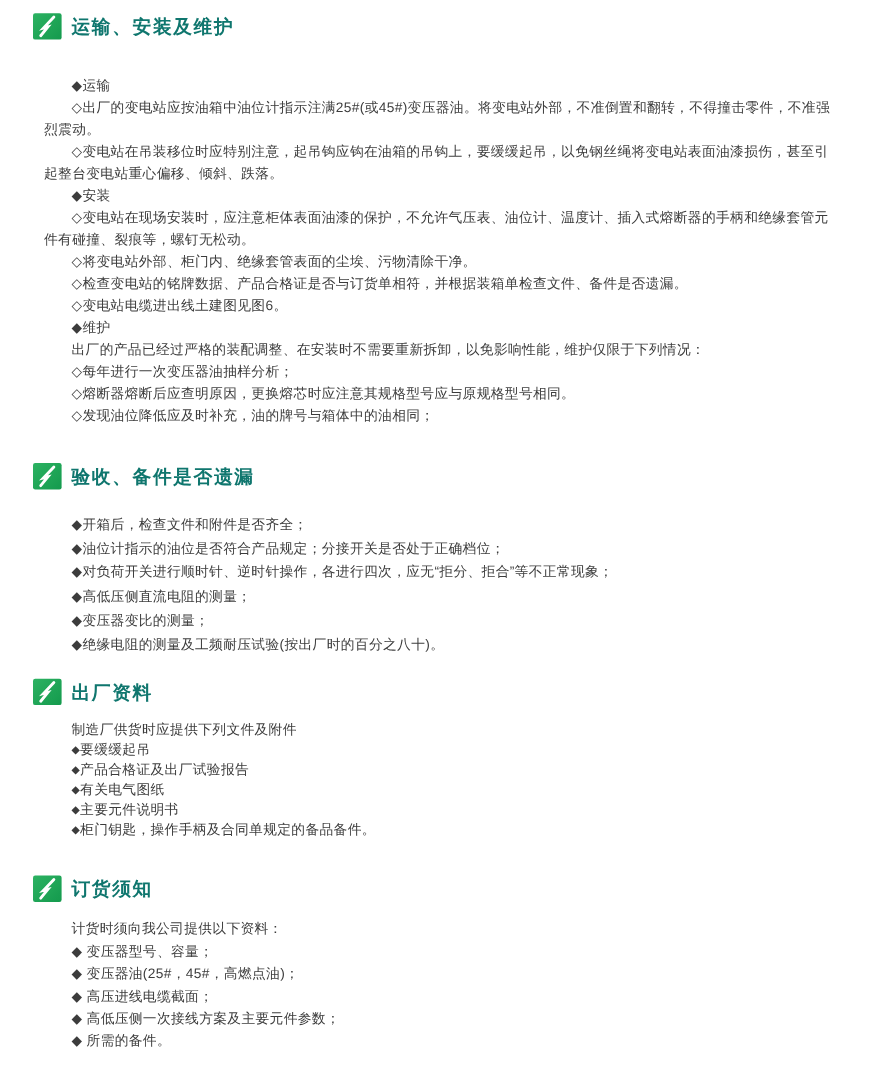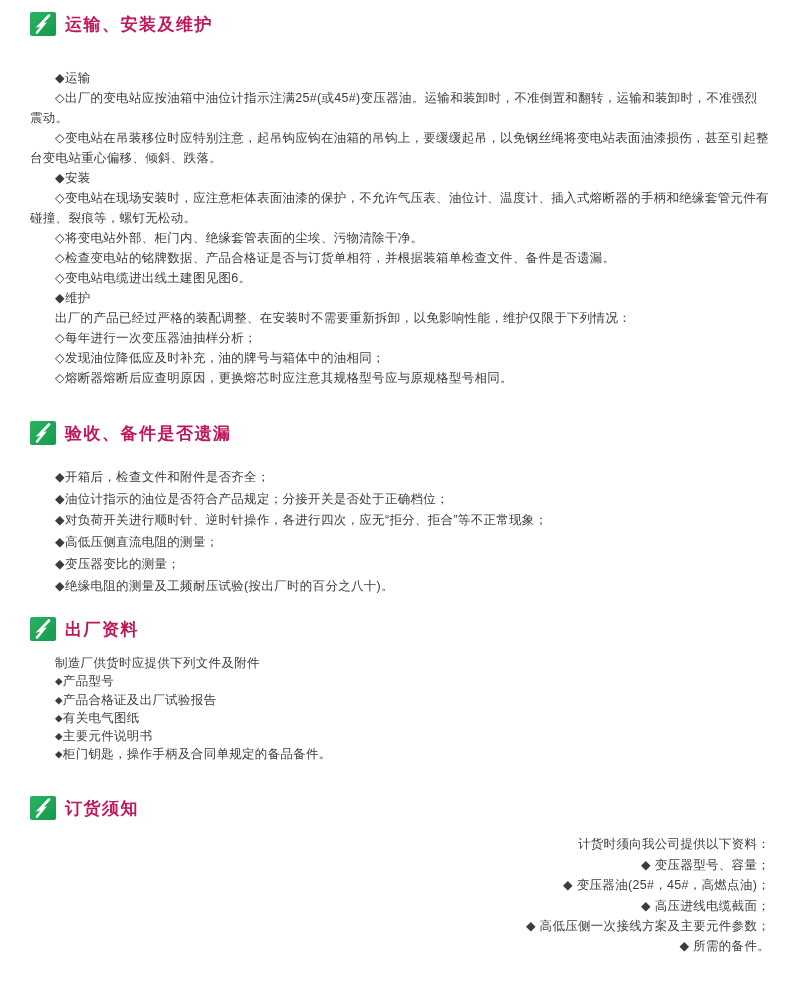--- a/index.html
+++ b/index.html
@@ -32,24 +32,24 @@
     background: linear-gradient(135deg, var(--green-light, #2cb262), var(--green, #149a4d));
     display: flex;
     align-items: center;
     justify-content: center;
   }
   .sec-icon svg { display: block; }
   .sec-title {
     margin: 0;
     font-size: 17px;
     font-weight: bold;
-    color: #be185d;
+    color: #0f766e;
     letter-spacing: 1.5px;
   }
-  .sec-body { margin: 0; }
+  .sec-body { margin: 10px; }
   .sec-body p {
     margin: 0;
     font-size: 12.5px;
     text-indent: 2em;
     color: #3c3c3c;
     letter-spacing: 0.3px;
   }
   
   .s1 { margin-top: 0; }
   .s1 .sec-body { margin-top: 32px; }
@@ -58,50 +58,50 @@
   .s2 { margin-top: 33px; }
   .s2 .sec-body { margin-top: 22px; }
   .s2 .sec-body p { line-height: 21.7px; }
 
   .s3 { margin-top: 20px; font-family: Liberation Mono, monospace; }
   .s3 .sec-body { margin-top: 14px; }
   .s3 .sec-body p { line-height: 18.2px; }
 
   .s4 { margin-top: 32px; }
   .s4 .sec-body { margin-top: 14px; }
-  .s4 .sec-body p { line-height: 20.4px; text-align: right; }
+  .s4 .sec-body p { line-height: 20.4px; }
 </style>
 </head>
 <body>
 
 <div class="page">
 
   <section class="s1">
     <div class="sec-header">
       <span class="sec-icon">
         <svg width="26" height="24" viewBox="0 0 26 24" aria-hidden="true">
           <polyline points="19,3.5 9.5,13.5 13.5,12.5 7,20.5" fill="none" stroke="#ffffff" stroke-width="2.6" stroke-linecap="round" stroke-linejoin="miter"></polyline>
         </svg>
       </span>
       <h2 class="sec-title">运输、安装及维护</h2>
     </div>
     <div class="sec-body">
         <p>◆运输</p>
-        <p>◇出厂的变电站应按油箱中油位计指示注满25#(或45#)变压器油。运输和装卸时，不准倒置和翻转，运输和装卸时，不准强烈震动。</p>
+        <p>◇出厂的变电站应按油箱中油位计指示注满25#(或45#)变压器油。将变电站外部，不准倒置和翻转，不得撞击零件，不准强烈震动。</p>
         <p>◇变电站在吊装移位时应特别注意，起吊钩应钩在油箱的吊钩上，要缓缓起吊，以免钢丝绳将变电站表面油漆损伤，甚至引起整台变电站重心偏移、倾斜、跌落。</p>
         <p>◆安装</p>
         <p>◇变电站在现场安装时，应注意柜体表面油漆的保护，不允许气压表、油位计、温度计、插入式熔断器的手柄和绝缘套管元件有碰撞、裂痕等，螺钉无松动。</p>
         <p>◇将变电站外部、柜门内、绝缘套管表面的尘埃、污物清除干净。</p>
         <p>◇检查变电站的铭牌数据、产品合格证是否与订货单相符，并根据装箱单检查文件、备件是否遗漏。</p>
         <p>◇变电站电缆进出线土建图见图6。</p>
         <p>◆维护</p>
         <p>出厂的产品已经过严格的装配调整、在安装时不需要重新拆卸，以免影响性能，维护仅限于下列情况：</p>
         <p>◇每年进行一次变压器油抽样分析；</p>
+        <p>◇熔断器熔断后应查明原因，更换熔芯时应注意其规格型号应与原规格型号相同。</p>
         <p>◇发现油位降低应及时补充，油的牌号与箱体中的油相同；</p>
-        <p>◇熔断器熔断后应查明原因，更换熔芯时应注意其规格型号应与原规格型号相同。</p>
       </div>
   </section>
 
   <section class="s2">
     <div class="sec-header">
       <span class="sec-icon">
         <svg width="26" height="24" viewBox="0 0 26 24" aria-hidden="true">
           <polyline points="19,3.5 9.5,13.5 13.5,12.5 7,20.5" fill="none" stroke="#ffffff" stroke-width="2.6" stroke-linecap="round" stroke-linejoin="miter"></polyline>
         </svg>
       </span>
@@ -121,21 +121,21 @@
     <div class="sec-header">
       <span class="sec-icon">
         <svg width="26" height="24" viewBox="0 0 26 24" aria-hidden="true">
           <polyline points="19,3.5 9.5,13.5 13.5,12.5 7,20.5" fill="none" stroke="#ffffff" stroke-width="2.6" stroke-linecap="round" stroke-linejoin="miter"></polyline>
         </svg>
       </span>
       <h2 class="sec-title">出厂资料</h2>
     </div>
     <div class="sec-body">
         <p>制造厂供货时应提供下列文件及附件</p>
-        <p>◆产品型号</p>
+        <p>◆要缓缓起吊</p>
         <p>◆产品合格证及出厂试验报告</p>
         <p>◆有关电气图纸</p>
         <p>◆主要元件说明书</p>
         <p>◆柜门钥匙，操作手柄及合同单规定的备品备件。</p>
       </div>
   </section>
 
   <section class="s4">
     <div class="sec-header">
       <span class="sec-icon">

